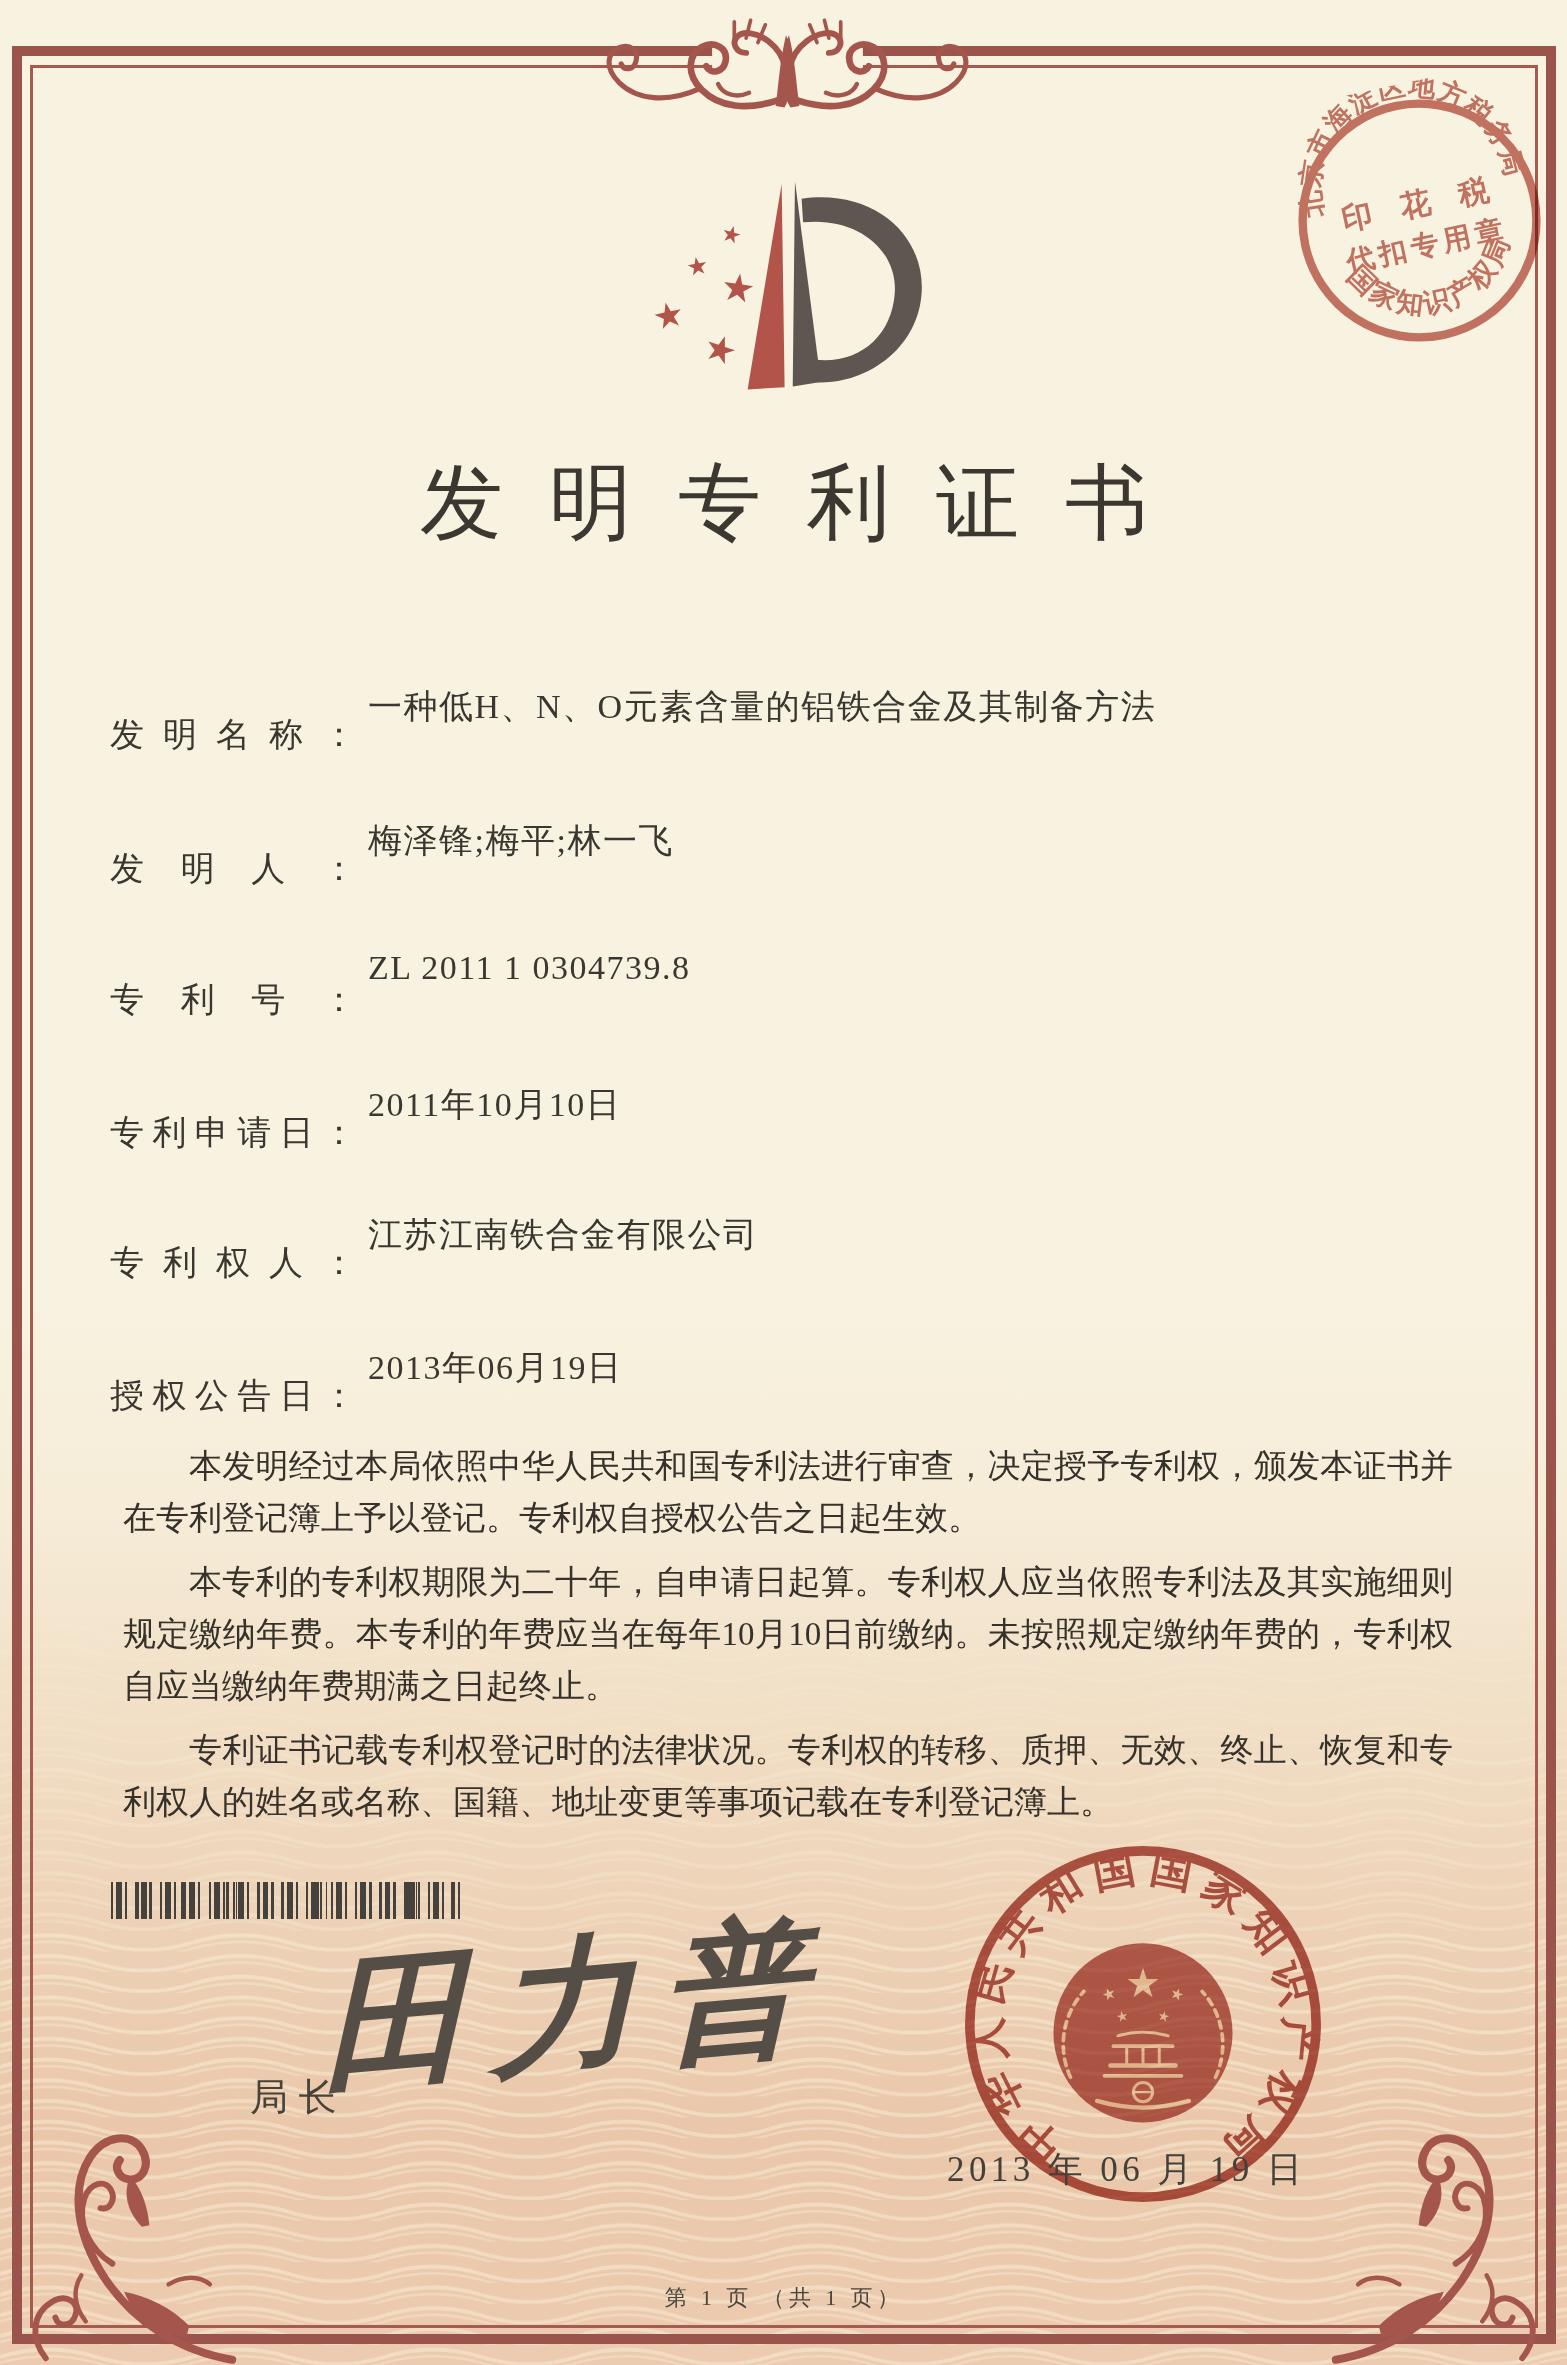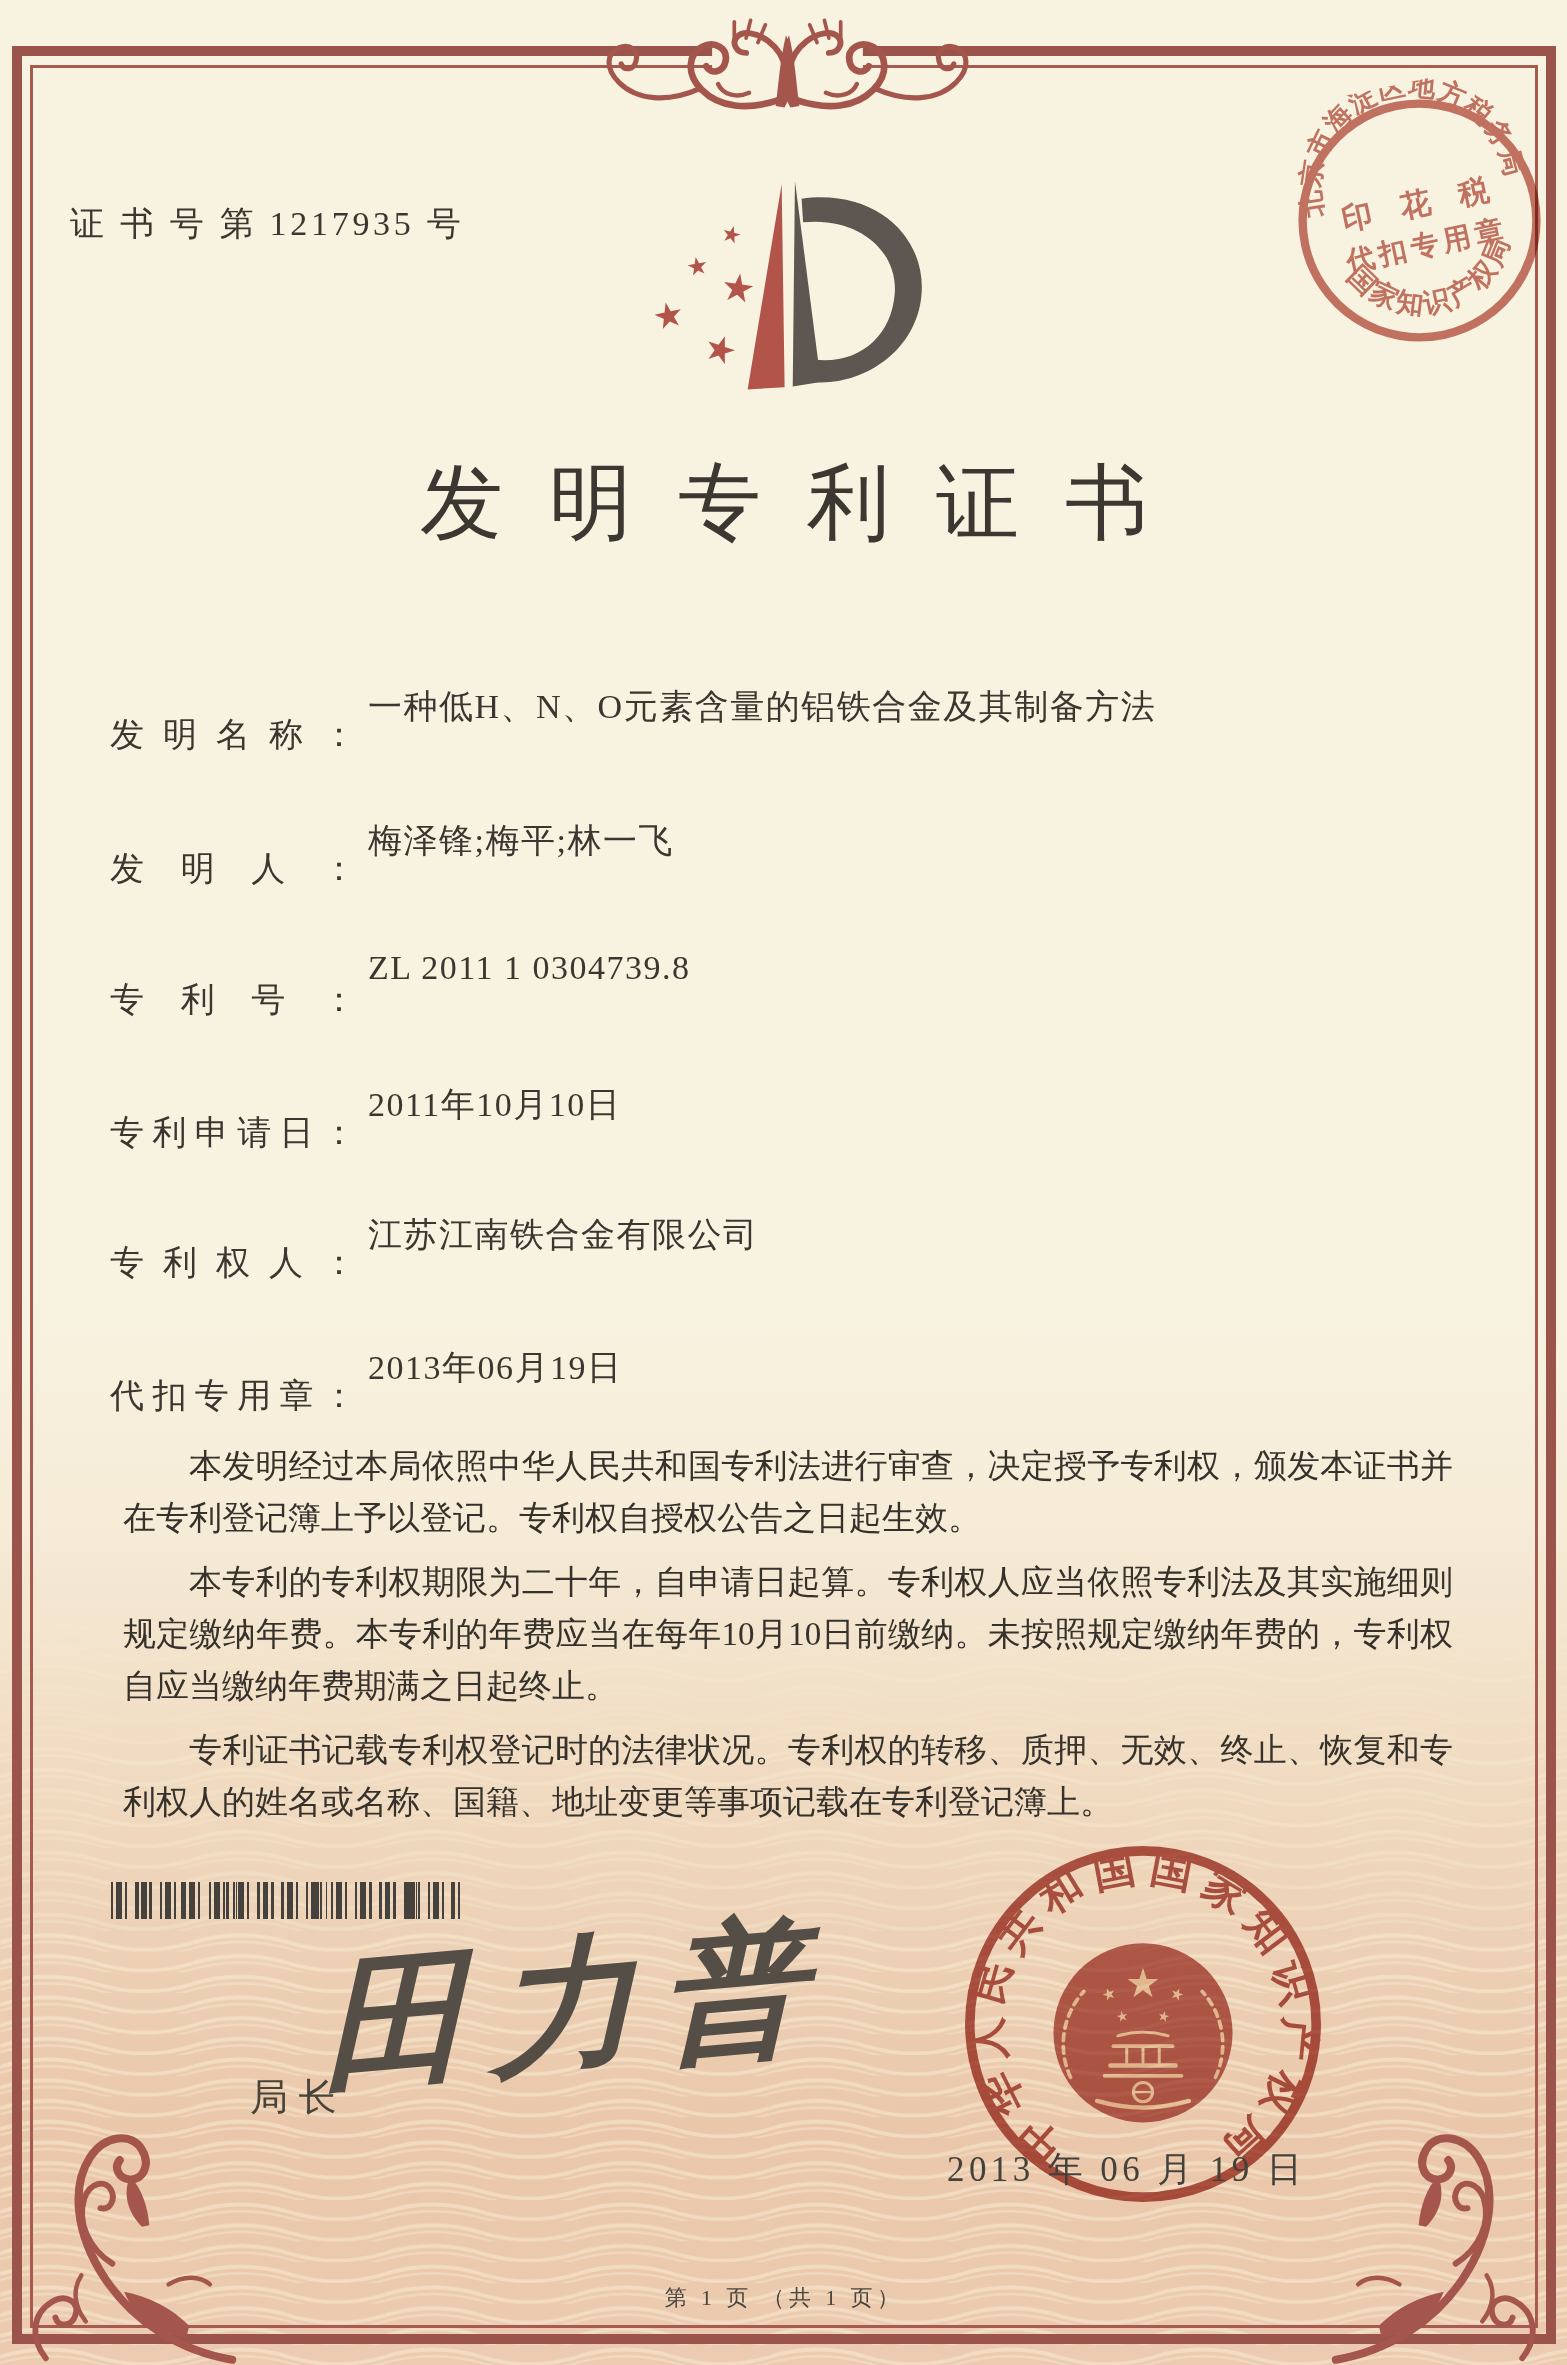--- a/index.html
+++ b/index.html
@@ -111,21 +111,20 @@
       <path d="M318,432 C248,420 186,382 146,322 C106,262 100,198 126,158 C146,128 182,124 196,148 C208,168 198,190 178,188 C164,186 158,172 166,162" stroke-width="11"></path>
       <path d="M156,302 C124,282 108,246 118,214 C126,192 146,188 154,202 C161,215 153,230 140,227" stroke-width="8"></path>
       <path d="M66,430 C44,402 48,370 74,354 C94,342 112,354 106,372 C101,387 83,389 79,375" stroke-width="8"></path>
       <path d="M232,330 C252,318 274,318 288,330" stroke-width="6"></path>
       <path d="M120,380 C104,360 102,336 114,318" stroke-width="6"></path>
       <path d="M256,402 C214,396 184,372 172,340 C204,346 236,362 260,386 Z" fill="#a4564c" stroke="none"></path>
       <path d="M196,252 C176,232 170,206 180,184 C196,200 204,226 206,250 Z" fill="#a4564c" stroke="none"></path>
     </g>
   </svg>
 
-  <div class="abs certno">证 书 号 第 1217935 号</div>
 
   <svg class="abs logo" width="318" height="292" viewBox="0 0 430 395">
     <defs>
       <symbol id="star" viewBox="-1.05 -1.05 2.1 2.1">
         <polygon points="0,-1 0.225,-0.309 0.951,-0.309 0.363,0.118 0.588,0.809 0,0.382 -0.588,0.809 -0.363,0.118 -0.951,-0.309 -0.225,-0.309"></polygon>
       </symbol>
     </defs>
     <g fill="#b2544a">
       <use href="#star" x="-13" y="-13" width="26" height="26" transform="translate(133,127) rotate(15)"></use>
       <use href="#star" x="-14" y="-14" width="28" height="28" transform="translate(87,170) rotate(-10)"></use>
@@ -172,21 +171,21 @@
   </div>
   <div class="frow" style="top:1082px">
     <span class="flabel">专利申请日：</span>
     <span class="fvalue">2011年10月10日</span>
   </div>
   <div class="frow" style="top:1212px">
     <span class="flabel">专利权人：</span>
     <span class="fvalue">江苏江南铁合金有限公司</span>
   </div>
   <div class="frow" style="top:1345px">
-    <span class="flabel">代扣专用章：</span>
+    <span class="flabel">授权公告日：</span>
     <span class="fvalue">2013年06月19日</span>
   </div>
 
   <div class="bodytext">
     <p>本发明经过本局依照中华人民共和国专利法进行审查，决定授予专利权，颁发本证书并在专利登记簿上予以登记。专利权自授权公告之日起生效。</p>
     <p>本专利的专利权期限为二十年，自申请日起算。专利权人应当依照专利法及其实施细则规定缴纳年费。本专利的年费应当在每年10月10日前缴纳。未按照规定缴纳年费的，专利权自应当缴纳年费期满之日起终止。</p>
     <p>专利证书记载专利权登记时的法律状况。专利权的转移、质押、无效、终止、恢复和专利权人的姓名或名称、国籍、地址变更等事项记载在专利登记簿上。</p>
   </div>
 
   <div class="abs barcode"></div>

